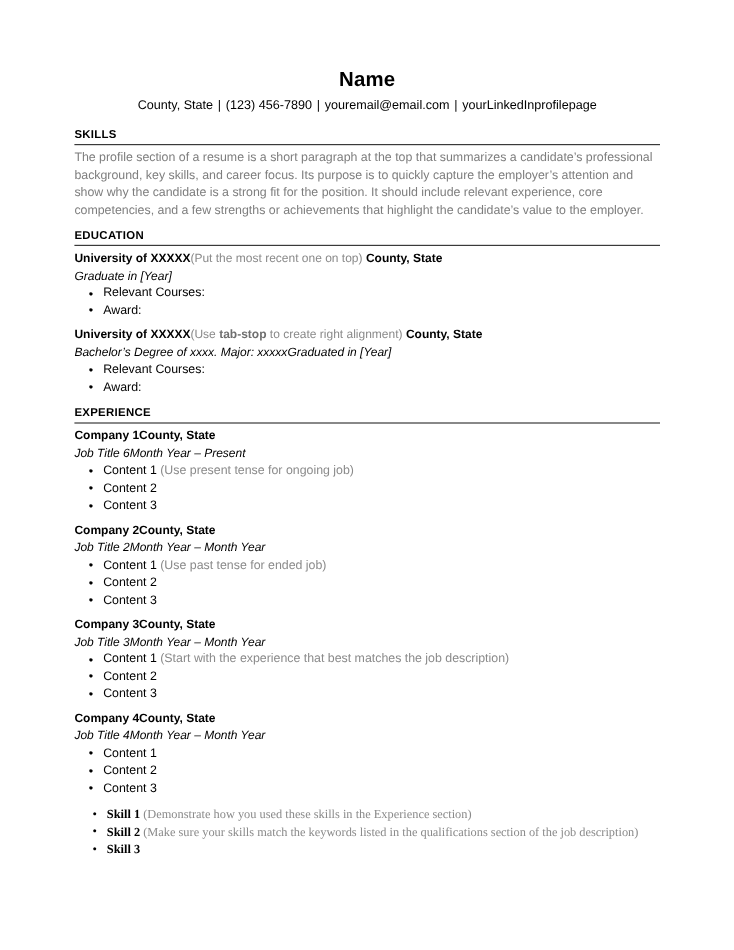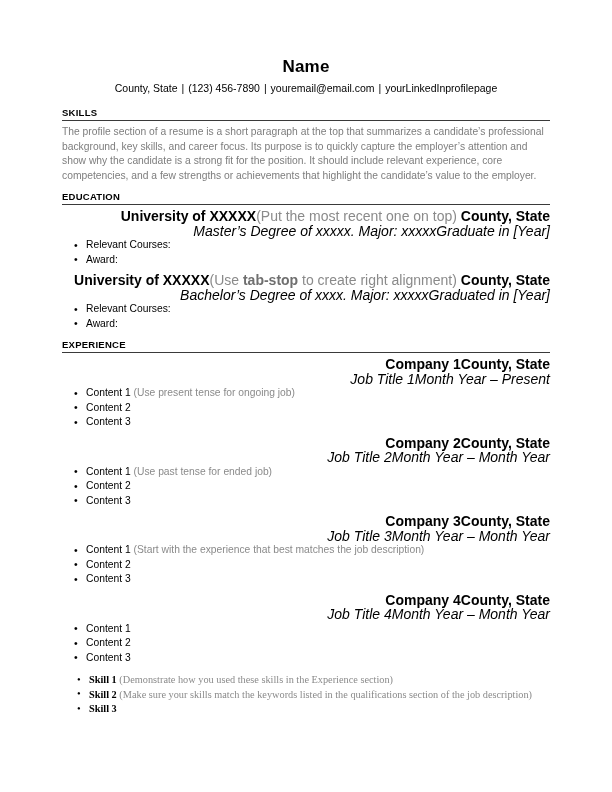--- a/index.html
+++ b/index.html
@@ -76,24 +76,24 @@
 
   
   .entry {
     margin-top: 6px;
   }
   .entry:first-child {
     margin-top: 2px;
   }
   .entry-row {
     display: flex;
-    justify-content: flex-end;
+    justify-content: flex-start;
     align-items: baseline;
     line-height: 14.5px;
-    font-size: 14px;
+    font-size: 10px;
   }
   .entry-left-bold {
     font-weight: bold;
     white-space: nowrap;
   }
   .entry-left-italic {
     font-style: italic;
     white-space: nowrap;
   }
   .entry-right-bold {
@@ -182,21 +182,20 @@
 
     <div class="section">
       <div class="section-heading">EDUCATION</div>
       <div id="education-list">
           <div class="entry">
             <div class="entry-row">
               <span class="entry-left-bold">University of XXXXX</span>
               <span class="right-group"><span class="hint">(Put the most recent one on top)</span> <span class="entry-right-bold">County, State</span></span>
             </div>
             <div class="entry-row">
-              <span class="entry-left-italic">Master’s Degree of xxxxx. Major: xxxxx</span>
               <span class="entry-right-italic">Graduate in [Year]</span>
             </div>
             <ul class="bullets">
               <li><span class="bullet-label">Relevant Courses:</span></li>
               <li><span class="bullet-label">Award:</span></li>
             </ul>
           </div>
           <div class="entry">
             <div class="entry-row">
               <span class="entry-left-bold">University of XXXXX</span>
@@ -216,21 +215,21 @@
 
     <div class="section">
       <div class="section-heading">EXPERIENCE</div>
       <div id="experience-list">
           <div class="entry">
             <div class="entry-row">
               <span class="entry-left-bold">Company 1</span>
               <span class="entry-right-bold">County, State</span>
             </div>
             <div class="entry-row">
-              <span class="entry-left-italic">Job Title 1</span>
+              <span class="entry-left-italic">Job Title 6</span>
               <span class="entry-right-italic">Month Year – Present</span>
             </div>
             <ul class="bullets">
               <li><span class="bullet-label">Content 1</span> <span class="hint">(Use present tense for ongoing job)</span></li>
               <li><span class="bullet-label">Content 2</span></li>
               <li><span class="bullet-label">Content 3</span></li>
             </ul>
           </div>
           <div class="entry">
             <div class="entry-row">

